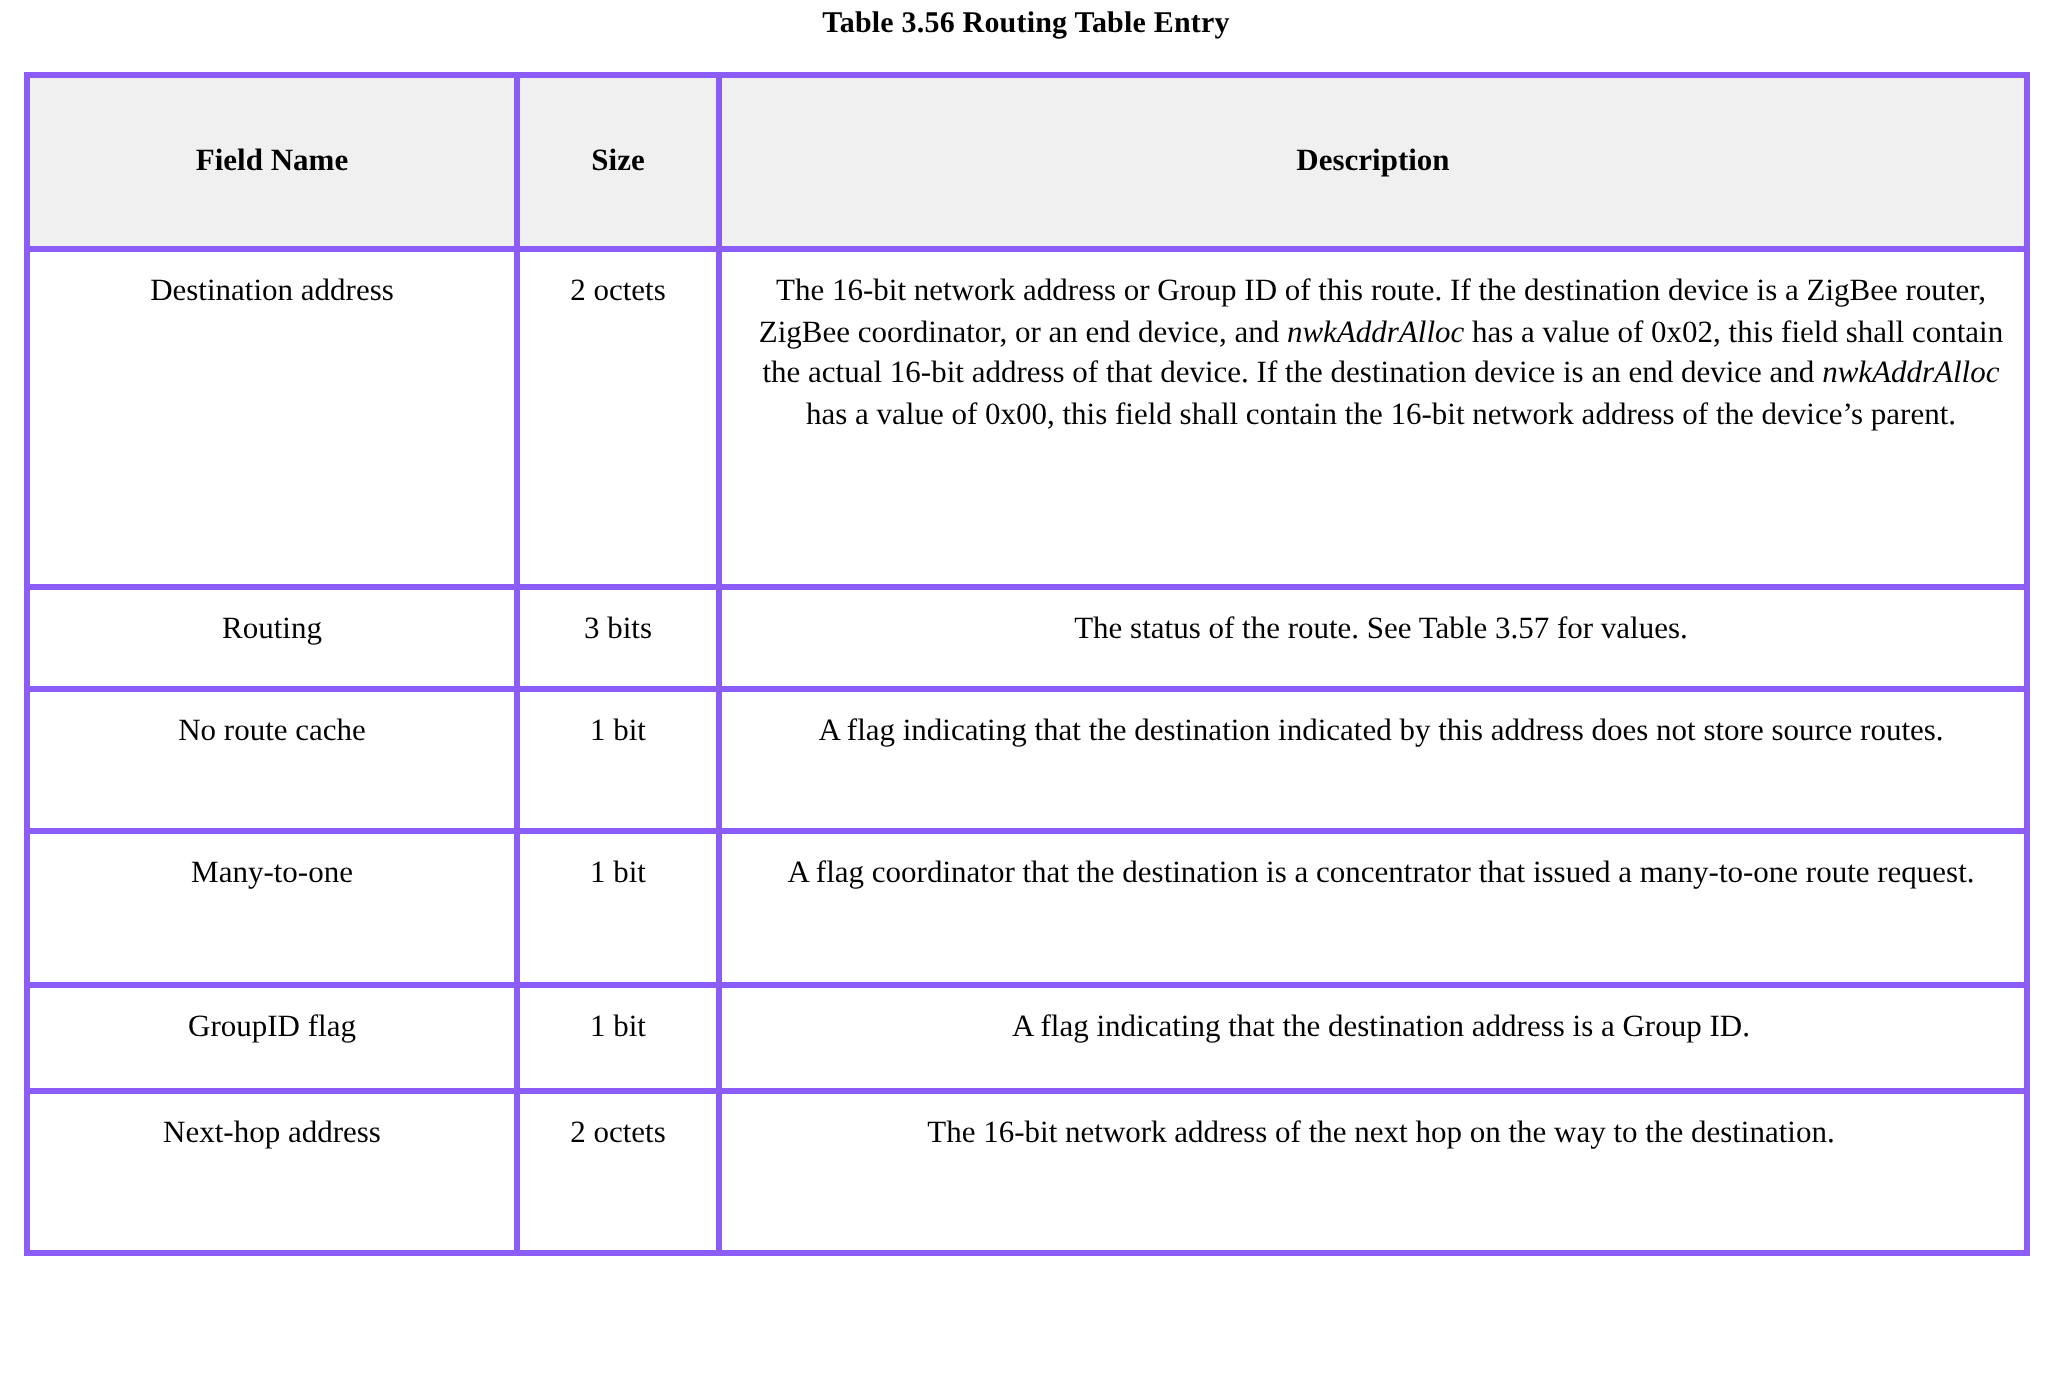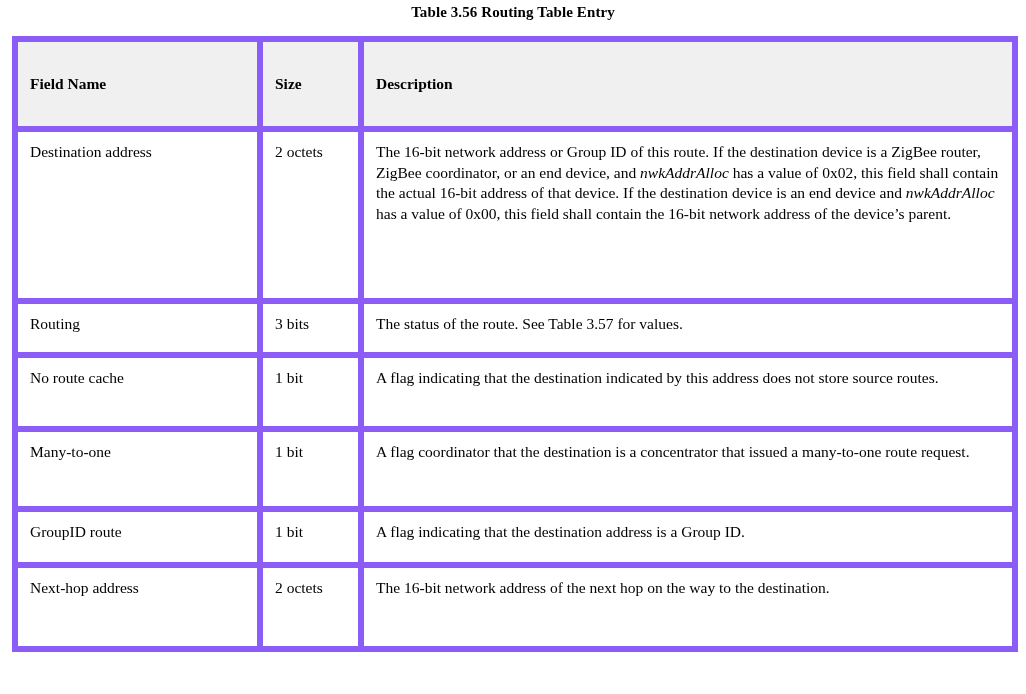--- a/index.html
+++ b/index.html
@@ -41,23 +41,23 @@
     border-collapse: collapse;
     width: 1000px;
     table-layout: fixed;
     border: 3px solid #000000;
   }
   table.spec col.c-field  { width: 245px; }
   table.spec col.c-size   { width: 101px; }
   table.spec col.c-desc   { width: 654px; }
 
   table.spec th, table.spec td {
-    border: 6px solid #8b5cf6;
+    border: 3px solid #8b5cf6;
     vertical-align: top;
-    text-align: left;
+    text-align: center;
     padding: 10px 12px 10px 12px;
     font-size: 15.5px;
     line-height: 20.5px;
   }
   table.spec thead th {
     background: #f0f0f0;
     font-weight: bold;
     font-size: 15.5px;
     height: 64px;
     vertical-align: middle;
@@ -110,21 +110,21 @@
           <td class="cell-field">No route cache</td>
           <td class="cell-size">1 bit</td>
           <td class="cell-desc"><span>A flag indicating that the destination indicated by this address does not store source routes.</span></td>
         </tr>
         <tr class="row-many-to-one">
           <td class="cell-field">Many-to-one</td>
           <td class="cell-size">1 bit</td>
           <td class="cell-desc"><span>A flag coordinator that the destination is a concentrator that issued a many-to-one route request.</span></td>
         </tr>
         <tr class="row-groupid">
-          <td class="cell-field">GroupID route</td>
+          <td class="cell-field">GroupID flag</td>
           <td class="cell-size">1 bit</td>
           <td class="cell-desc"><span>A flag indicating that the destination address is a Group ID.</span></td>
         </tr>
         <tr class="row-next-hop">
           <td class="cell-field">Next-hop address</td>
           <td class="cell-size">2 octets</td>
           <td class="cell-desc"><span>The 16-bit network address of the next hop on the way to the destination.</span></td>
         </tr>
       </tbody>
     </table>

